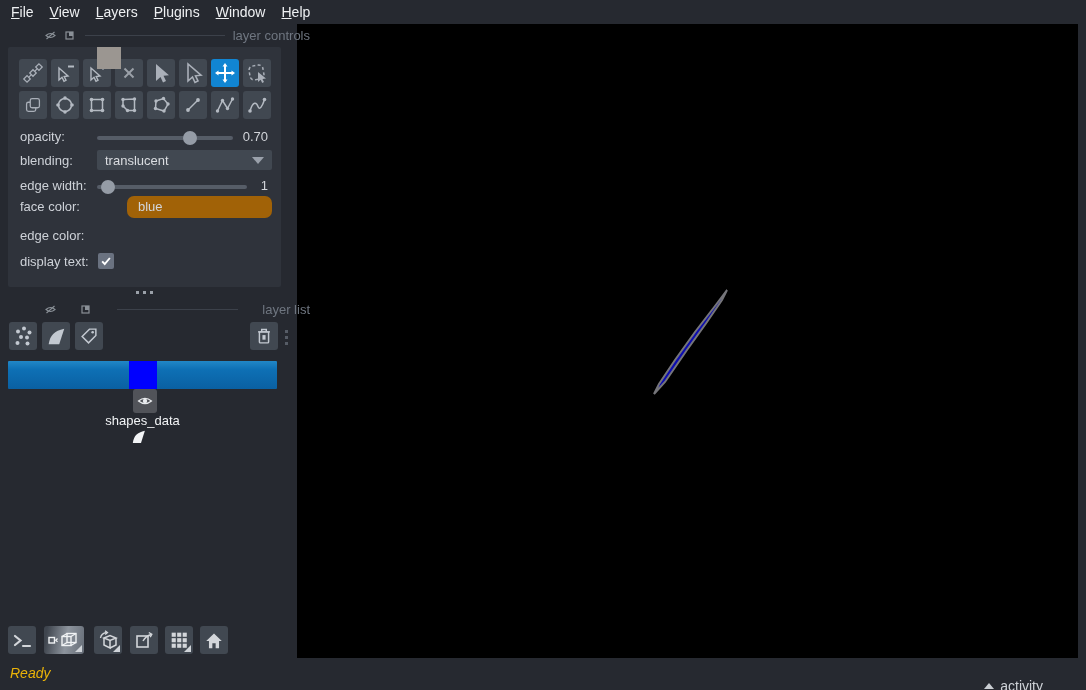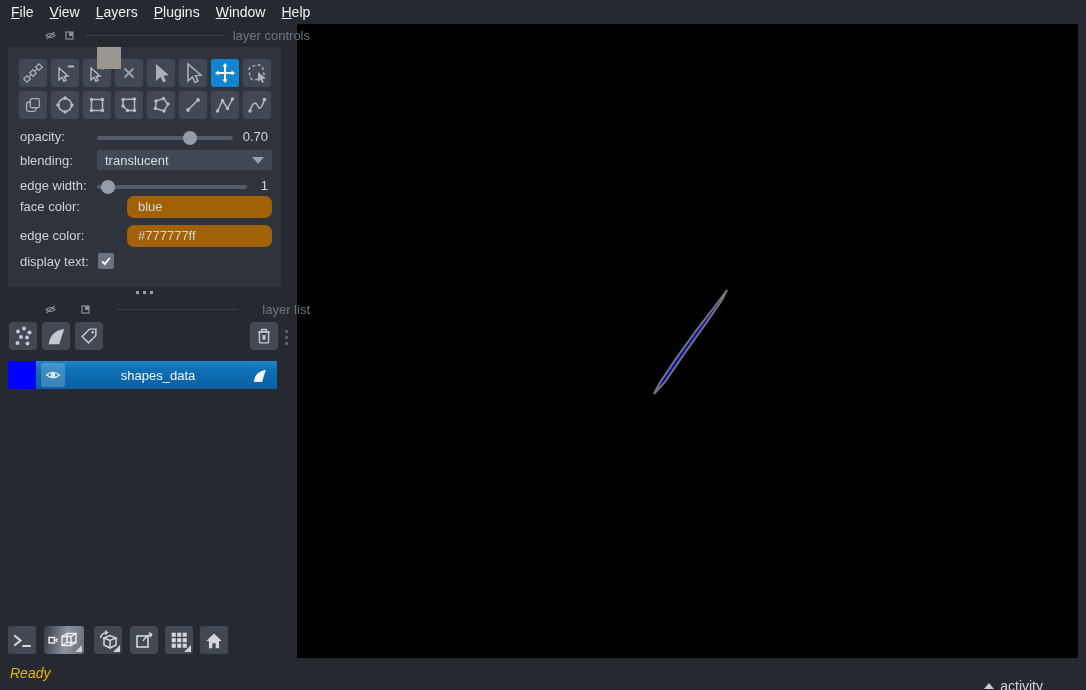--- a/index.html
+++ b/index.html
@@ -54,21 +54,21 @@
     justify-content:center; cursor:pointer; }
   .splitter-dots { position:absolute; left:136px; top:267px; display:flex; gap:4px; cursor:row-resize; }
   .splitter-dots i { width:3px; height:3px; background:#9ba1a9; display:block; }
   .vdots { position:absolute; left:285px; top:306px; display:flex; flex-direction:column; gap:3px; cursor:col-resize; }
   .vdots i { width:3px; height:3px; background:#565c66; display:block; }
   .layer-btn { position:absolute; top:298px; width:28px; height:28px; background:#414851;
     border-radius:3px; display:flex; align-items:center; justify-content:center; cursor:pointer; }
   
   .layer-row { position:absolute; left:8px; top:337px; width:269px; height:28px;
     display:flex; align-items:center; border-radius:1px; cursor:pointer;
-    background:linear-gradient(180deg,#2187c7 0%, #0e70b5 30%, #0a60a2 100%); }
+    background:linear-gradient(180deg,#2187c7 0%, #0e70b5 30%, #0a60a2 100%);flex-direction:column; }
   .layer-thumb { flex:none; width:28px; height:28px; }
   .eye-btn { flex:none; margin-left:5px; width:24px; height:24px; border-radius:3px;
     background:rgba(255,255,255,0.20); display:flex; align-items:center; justify-content:center; cursor:pointer; }
   .layer-name { flex:1; text-align:center; font-size:13px; color:#f2f4f6; }
   .layer-type-icon { flex:none; margin-right:9px; display:flex; }
   
   .viewer-btn { position:absolute; top:602px; height:28px; width:28px; background:#414851;
     border-radius:3px; display:flex; align-items:center; justify-content:center; cursor:pointer; }
   .viewer-btn.wide { width:40px;
     background:linear-gradient(100deg,#3f454e 8%, #8d949d 55%, #666d77 100%); }
@@ -264,21 +264,20 @@
         <div class="slider-handle" style="left:4px;"></div>
       </div>
       <span class="row-value" style="top:131px;">1</span>
 
       <span class="row-label" style="top:152px;">face color:</span>
       <span class="swatch" style="background:#0000ff"></span>
       <div class="color-field" style="top:149px;">blue</div>
 
       <span class="row-label" style="top:181px;">edge color:</span>
       <span class="swatch" style="background:#9b9691"></span>
-      <div class="color-field" style="top:178px;">#777777ff</div>
 
       <span class="row-label" style="top:207px;">display text:</span>
       <span class="checkbox">
         <svg width="12" height="12" viewBox="0 0 14 14" fill="none" stroke="#ffffff" stroke-width="2.2">
           <path d="M2.5 7.5 L5.5 10.5 L11.5 3.5"></path>
         </svg>
       </span>
     </div>
 
     <div class="splitter-dots">

